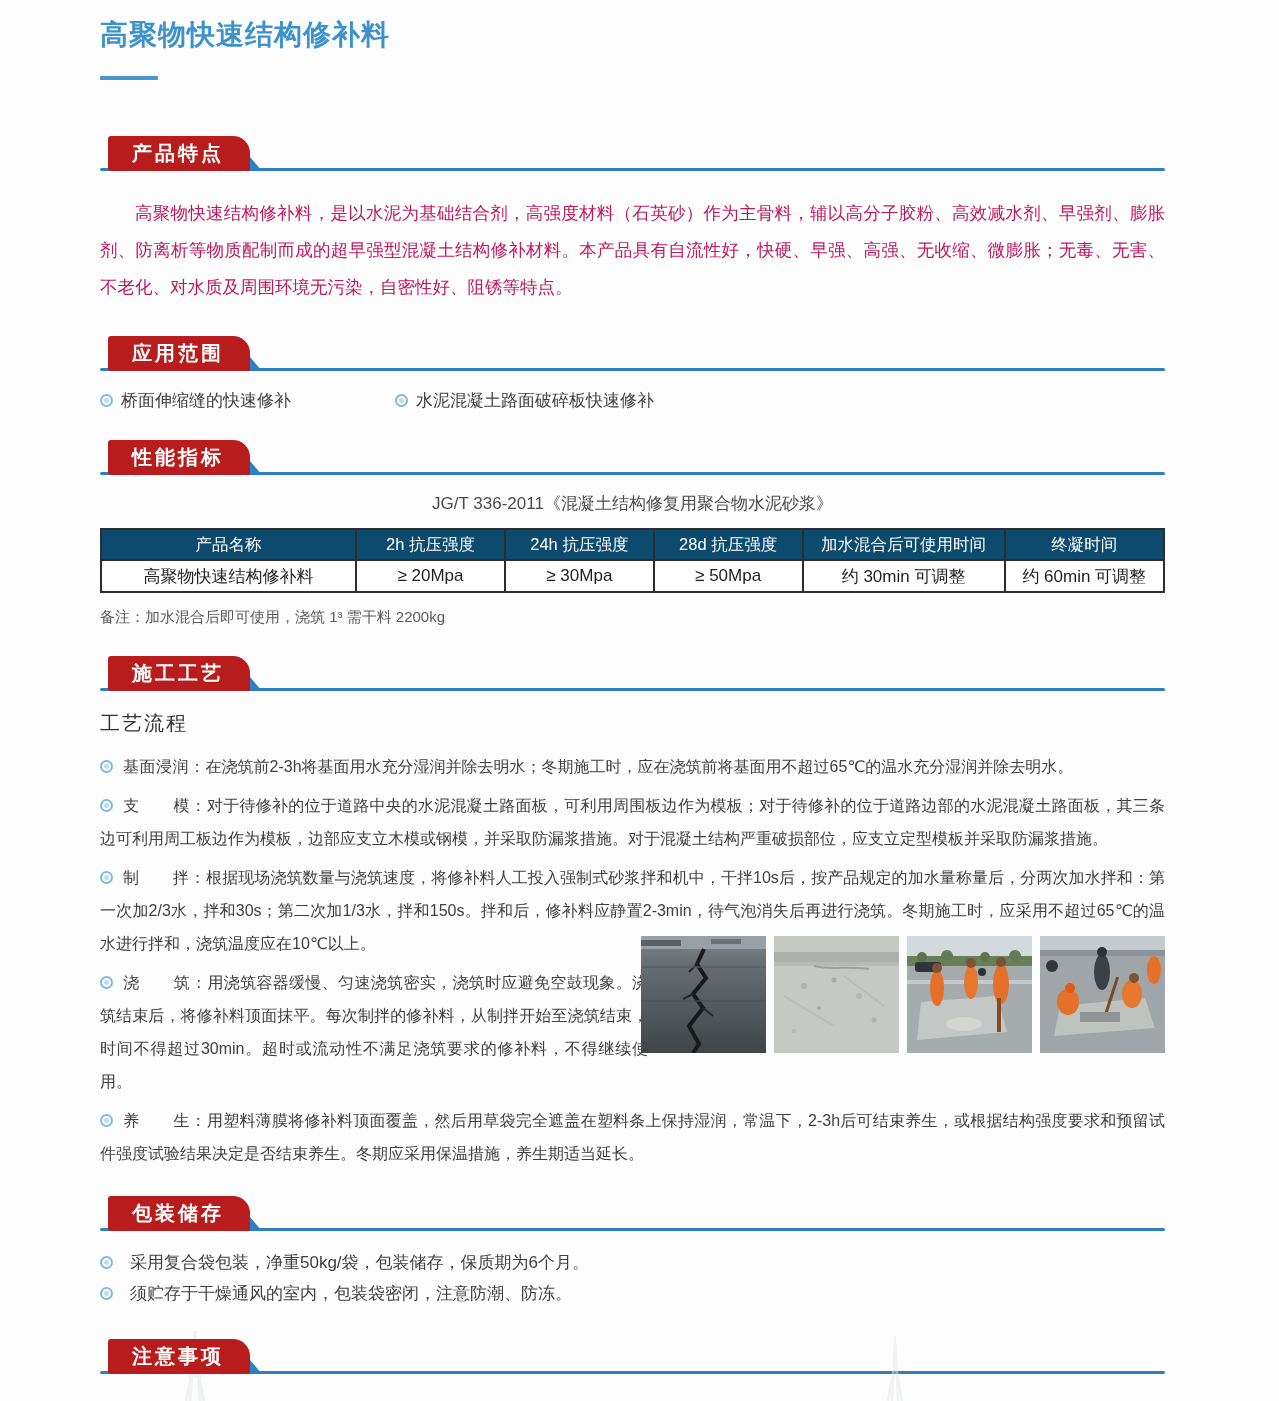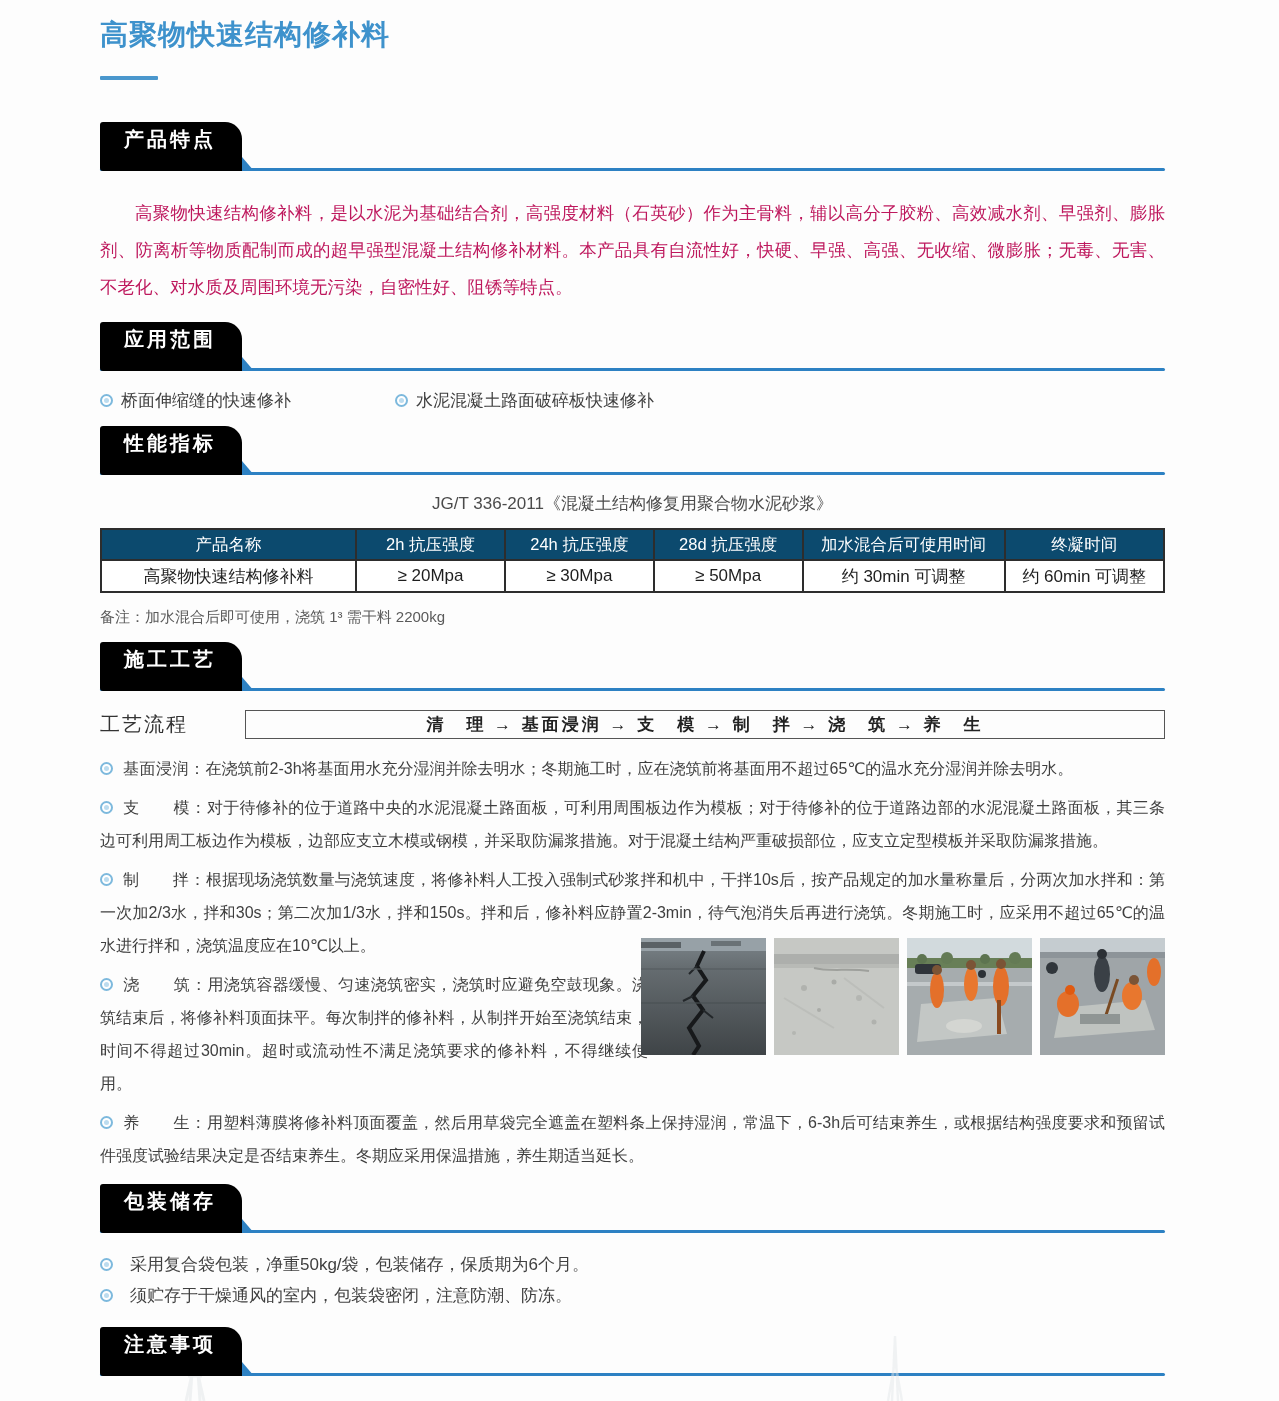--- a/index.html
+++ b/index.html
@@ -13,22 +13,22 @@
   .content { padding:16px 114px 0 100px; position:relative; }
 
   
   .page-title { font-size:28px; font-weight:bold; color:#3e92cc; letter-spacing:1px; }
   .title-underline { width:58px; height:4px; background:#4a97cd; margin-top:22px; border-radius:1px; }
 
   
   .sec { position:relative; height:35px; }
   .sec::after { content:""; position:absolute; left:0; right:0; bottom:0; height:3px; background:#2d81c3; border-radius:2px; }
   .sec-tab {
-    position:absolute; left:0; bottom:0; height:49px; line-height:34px;
-    background:#000000; color:#fff; font-size:20px; font-weight:bold;
+    position:absolute; left:8px; bottom:0; height:35px; line-height:34px;
+    background:#b91c1c; color:#fff; font-size:20px; font-weight:bold;
     padding:0 26px 0 24px; letter-spacing:3px;
     border-radius:3px 17px 0 3px; z-index:2;
   }
   .sec-tab::after { content:""; position:absolute; right:-12px; bottom:0;
     border-bottom:14px solid #2d81c3; border-right:12px solid transparent; }
 
   
   .bullet-ring { width:13px; height:13px; border:2px solid #7db9dd; border-radius:50%;
     display:inline-block; position:relative; flex:none; background:#fff; }
   .bullet-ring::after { content:""; position:absolute; inset:2px; border-radius:50%; background:#bcdcef; }
@@ -146,38 +146,37 @@
         </tr>
       </tbody>
     </table>
     <div class="perf-note">备注：加水混合后即可使用，浇筑 1³ 需干料 2200kg</div>
 
     <div class="sec sec-constr">
       <div class="sec-tab">施工工艺</div>
     </div>
     <div class="flow-row">
       <div class="flow-label">工艺流程</div>
-      <div class="flow-box">清　理 → 基面浸润 → 支　模 → 制　拌 → 浇　筑 → 养　生</div>
     </div>
 
     <div class="steps">
       <p class="step">
         <span class="bullet-ring"></span><span class="step-label">基面浸润：</span><span>在浇筑前2-3h将基面用水充分湿润并除去明水；冬期施工时，应在浇筑前将基面用不超过65℃的温水充分湿润并除去明水。</span>
       </p>
       <p class="step">
         <span class="bullet-ring"></span><span class="step-label">支　　模：</span><span>对于待修补的位于道路中央的水泥混凝土路面板，可利用周围板边作为模板；对于待修补的位于道路边部的水泥混凝土路面板，其三条边可利用周工板边作为模板，边部应支立木模或钢模，并采取防漏浆措施。对于混凝土结构严重破损部位，应支立定型模板并采取防漏浆措施。</span>
       </p>
       <p class="step">
         <span class="bullet-ring"></span><span class="step-label">制　　拌：</span><span>根据现场浇筑数量与浇筑速度，将修补料人工投入强制式砂浆拌和机中，干拌10s后，按产品规定的加水量称量后，分两次加水拌和：第一次加2/3水，拌和30s；第二次加1/3水，拌和150s。拌和后，修补料应静置2-3min，待气泡消失后再进行浇筑。冬期施工时，应采用不超过65℃的温水进行拌和，浇筑温度应在10℃以上。</span>
       </p>
       <p class="step step-pour">
         <span class="bullet-ring"></span><span class="step-label">浇　　筑：</span><span>用浇筑容器缓慢、匀速浇筑密实，浇筑时应避免空鼓现象。浇筑结束后，将修补料顶面抹平。每次制拌的修补料，从制拌开始至浇筑结束，时间不得超过30min。超时或流动性不满足浇筑要求的修补料，不得继续使用。</span>
       </p>
       <p class="step">
-        <span class="bullet-ring"></span><span class="step-label">养　　生：</span><span>用塑料薄膜将修补料顶面覆盖，然后用草袋完全遮盖在塑料条上保持湿润，常温下，6-3h后可结束养生，或根据结构强度要求和预留试件强度试验结果决定是否结束养生。冬期应采用保温措施，养生期适当延长。</span>
+        <span class="bullet-ring"></span><span class="step-label">养　　生：</span><span>用塑料薄膜将修补料顶面覆盖，然后用草袋完全遮盖在塑料条上保持湿润，常温下，2-3h后可结束养生，或根据结构强度要求和预留试件强度试验结果决定是否结束养生。冬期应采用保温措施，养生期适当延长。</span>
       </p>
 
       <div class="photos">
         <div class="photo">
           <svg width="125" height="117" viewBox="0 0 125 117">
             <defs>
                 <linearGradient id="g1" x1="0" y1="0" x2="0" y2="1">
               <stop offset="0" stop-color="#7d868b"></stop>
                   <stop offset="0.25" stop-color="#666d71"></stop>
                   <stop offset="1" stop-color="#3f4447"></stop>

